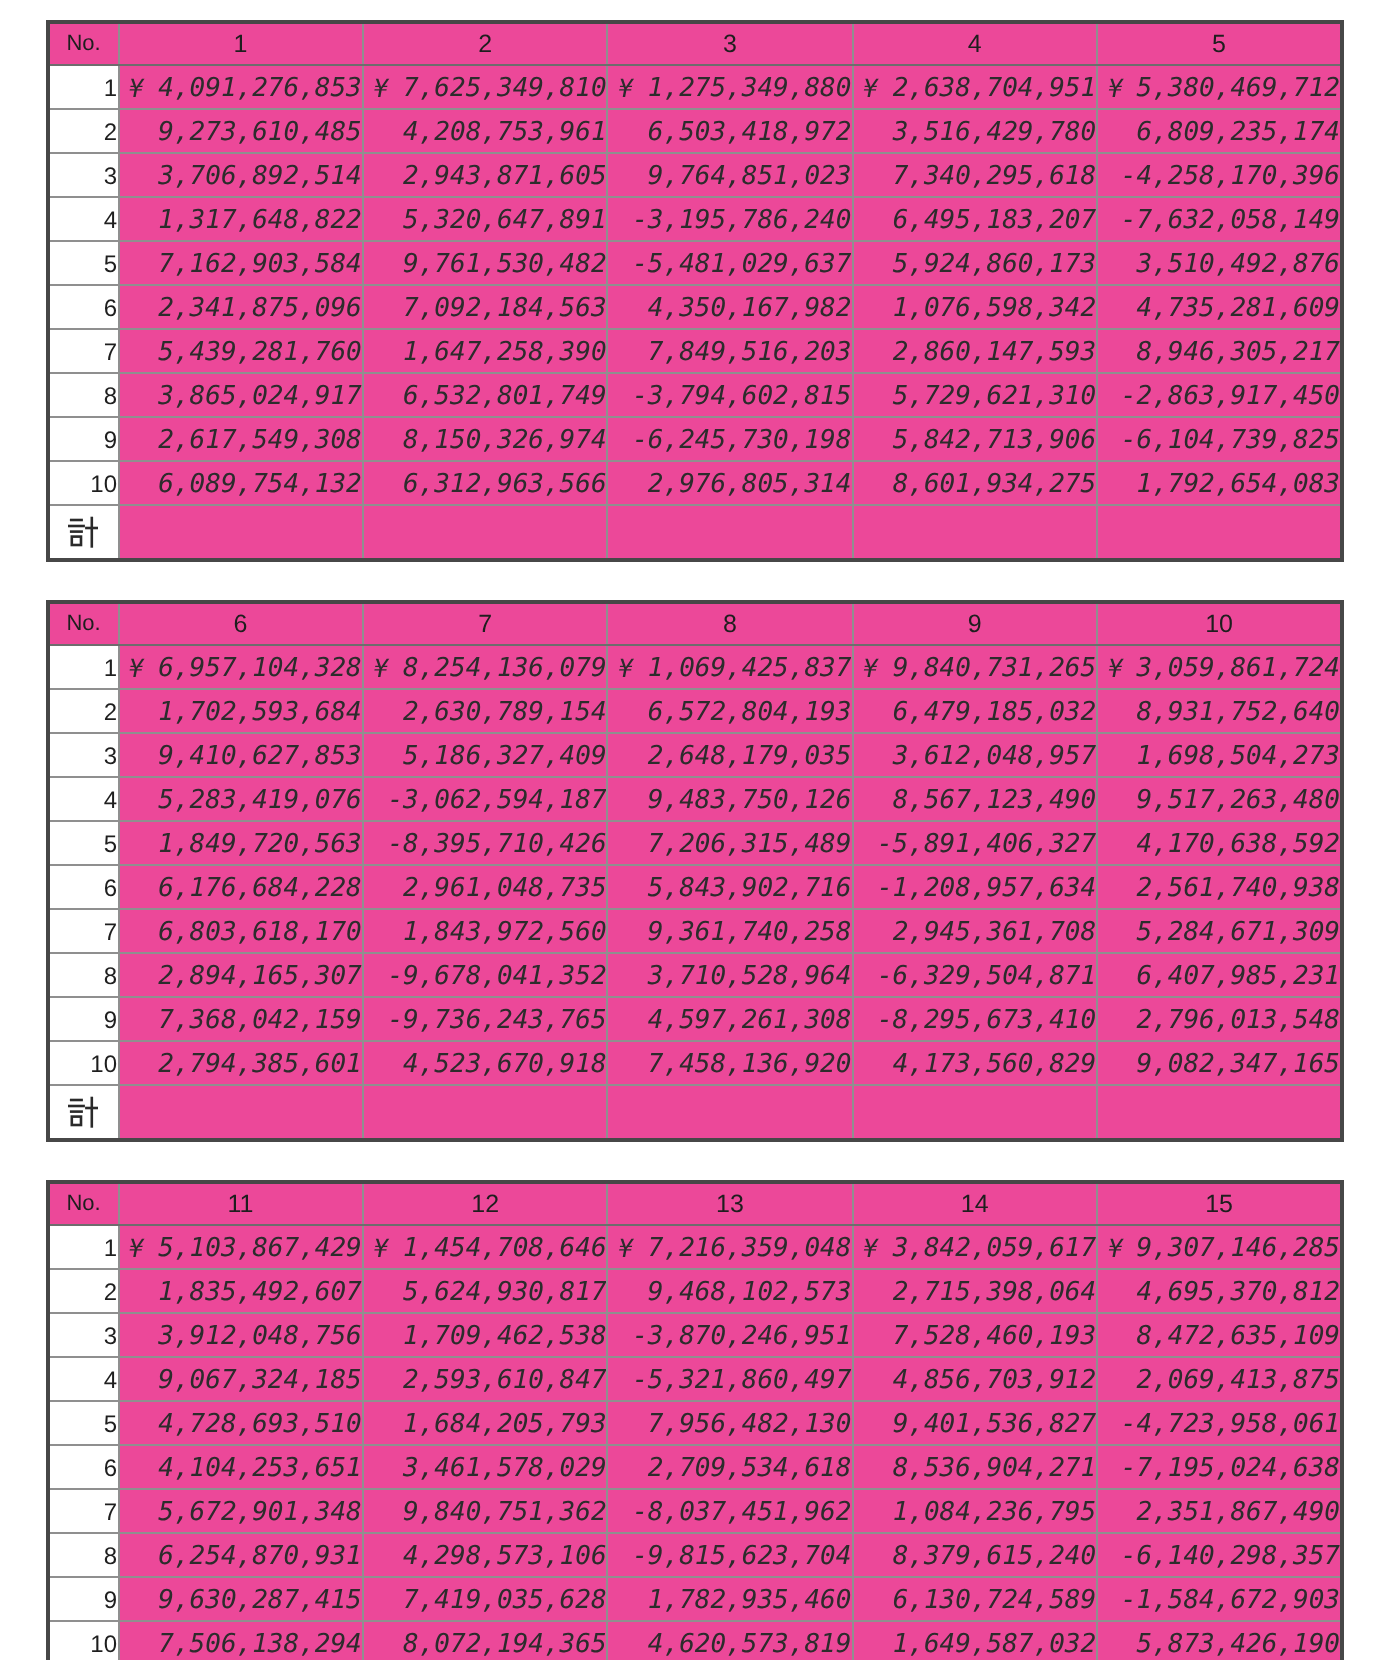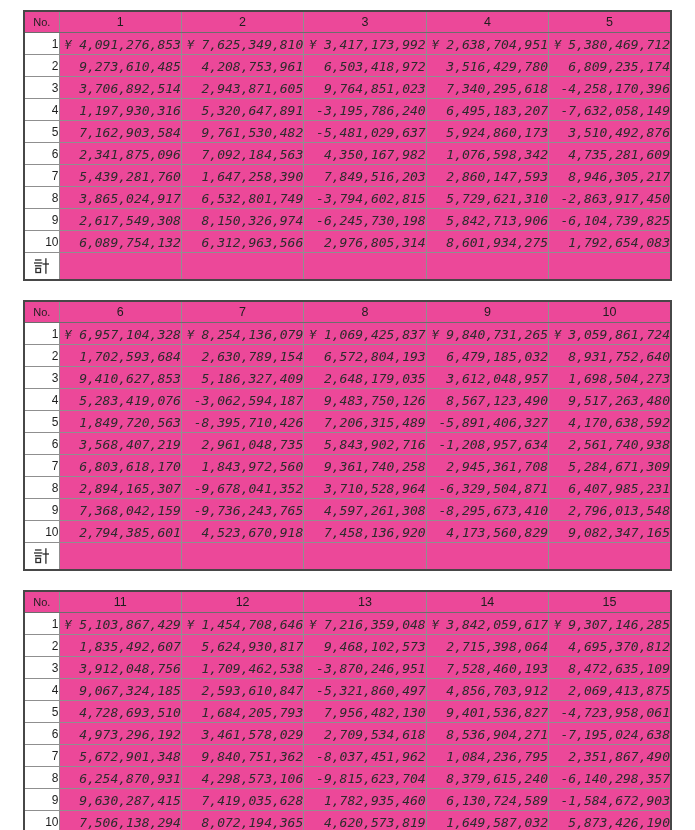--- a/index.html
+++ b/index.html
@@ -95,21 +95,21 @@
           <th>3</th>
           <th>4</th>
           <th>5</th>
         </tr>
       </thead>
       <tbody>
         <tr>
           <td class="no-cell">1</td>
           <td class="val-cell"><span class="hand yen">¥</span><span class="hand">4,091,276,853</span></td>
           <td class="val-cell"><span class="hand yen">¥</span><span class="hand">7,625,349,810</span></td>
-          <td class="val-cell"><span class="hand yen">¥</span><span class="hand">3,417,173,992</span></td>
+          <td class="val-cell"><span class="hand yen">¥</span><span class="hand">1,275,349,880</span></td>
           <td class="val-cell"><span class="hand yen">¥</span><span class="hand">2,638,704,951</span></td>
           <td class="val-cell"><span class="hand yen">¥</span><span class="hand">5,380,469,712</span></td>
         </tr>
         <tr>
           <td class="no-cell">2</td>
           <td class="val-cell"><span class="hand">9,273,610,485</span></td>
           <td class="val-cell"><span class="hand">4,208,753,961</span></td>
           <td class="val-cell"><span class="hand">6,503,418,972</span></td>
           <td class="val-cell"><span class="hand">3,516,429,780</span></td>
           <td class="val-cell"><span class="hand">6,809,235,174</span></td>
@@ -117,21 +117,21 @@
         <tr>
           <td class="no-cell">3</td>
           <td class="val-cell"><span class="hand">3,706,892,514</span></td>
           <td class="val-cell"><span class="hand">2,943,871,605</span></td>
           <td class="val-cell"><span class="hand">9,764,851,023</span></td>
           <td class="val-cell"><span class="hand">7,340,295,618</span></td>
           <td class="val-cell"><span class="hand">-4,258,170,396</span></td>
         </tr>
         <tr>
           <td class="no-cell">4</td>
-          <td class="val-cell"><span class="hand">1,197,930,316</span></td>
+          <td class="val-cell"><span class="hand">1,317,648,822</span></td>
           <td class="val-cell"><span class="hand">5,320,647,891</span></td>
           <td class="val-cell"><span class="hand">-3,195,786,240</span></td>
           <td class="val-cell"><span class="hand">6,495,183,207</span></td>
           <td class="val-cell"><span class="hand">-7,632,058,149</span></td>
         </tr>
         <tr>
           <td class="no-cell">5</td>
           <td class="val-cell"><span class="hand">7,162,903,584</span></td>
           <td class="val-cell"><span class="hand">9,761,530,482</span></td>
           <td class="val-cell"><span class="hand">-5,481,029,637</span></td>
@@ -250,21 +250,21 @@
         <tr>
           <td class="no-cell">5</td>
           <td class="val-cell"><span class="hand">1,849,720,563</span></td>
           <td class="val-cell"><span class="hand">-8,395,710,426</span></td>
           <td class="val-cell"><span class="hand">7,206,315,489</span></td>
           <td class="val-cell"><span class="hand">-5,891,406,327</span></td>
           <td class="val-cell"><span class="hand">4,170,638,592</span></td>
         </tr>
         <tr>
           <td class="no-cell">6</td>
-          <td class="val-cell"><span class="hand">3,568,407,219</span></td>
+          <td class="val-cell"><span class="hand">6,176,684,228</span></td>
           <td class="val-cell"><span class="hand">2,961,048,735</span></td>
           <td class="val-cell"><span class="hand">5,843,902,716</span></td>
           <td class="val-cell"><span class="hand">-1,208,957,634</span></td>
           <td class="val-cell"><span class="hand">2,561,740,938</span></td>
         </tr>
         <tr>
           <td class="no-cell">7</td>
           <td class="val-cell"><span class="hand">6,803,618,170</span></td>
           <td class="val-cell"><span class="hand">1,843,972,560</span></td>
           <td class="val-cell"><span class="hand">9,361,740,258</span></td>
@@ -367,21 +367,21 @@
         <tr>
           <td class="no-cell">5</td>
           <td class="val-cell"><span class="hand">4,728,693,510</span></td>
           <td class="val-cell"><span class="hand">1,684,205,793</span></td>
           <td class="val-cell"><span class="hand">7,956,482,130</span></td>
           <td class="val-cell"><span class="hand">9,401,536,827</span></td>
           <td class="val-cell"><span class="hand">-4,723,958,061</span></td>
         </tr>
         <tr>
           <td class="no-cell">6</td>
-          <td class="val-cell"><span class="hand">4,973,296,192</span></td>
+          <td class="val-cell"><span class="hand">4,104,253,651</span></td>
           <td class="val-cell"><span class="hand">3,461,578,029</span></td>
           <td class="val-cell"><span class="hand">2,709,534,618</span></td>
           <td class="val-cell"><span class="hand">8,536,904,271</span></td>
           <td class="val-cell"><span class="hand">-7,195,024,638</span></td>
         </tr>
         <tr>
           <td class="no-cell">7</td>
           <td class="val-cell"><span class="hand">5,672,901,348</span></td>
           <td class="val-cell"><span class="hand">9,840,751,362</span></td>
           <td class="val-cell"><span class="hand">-8,037,451,962</span></td>

